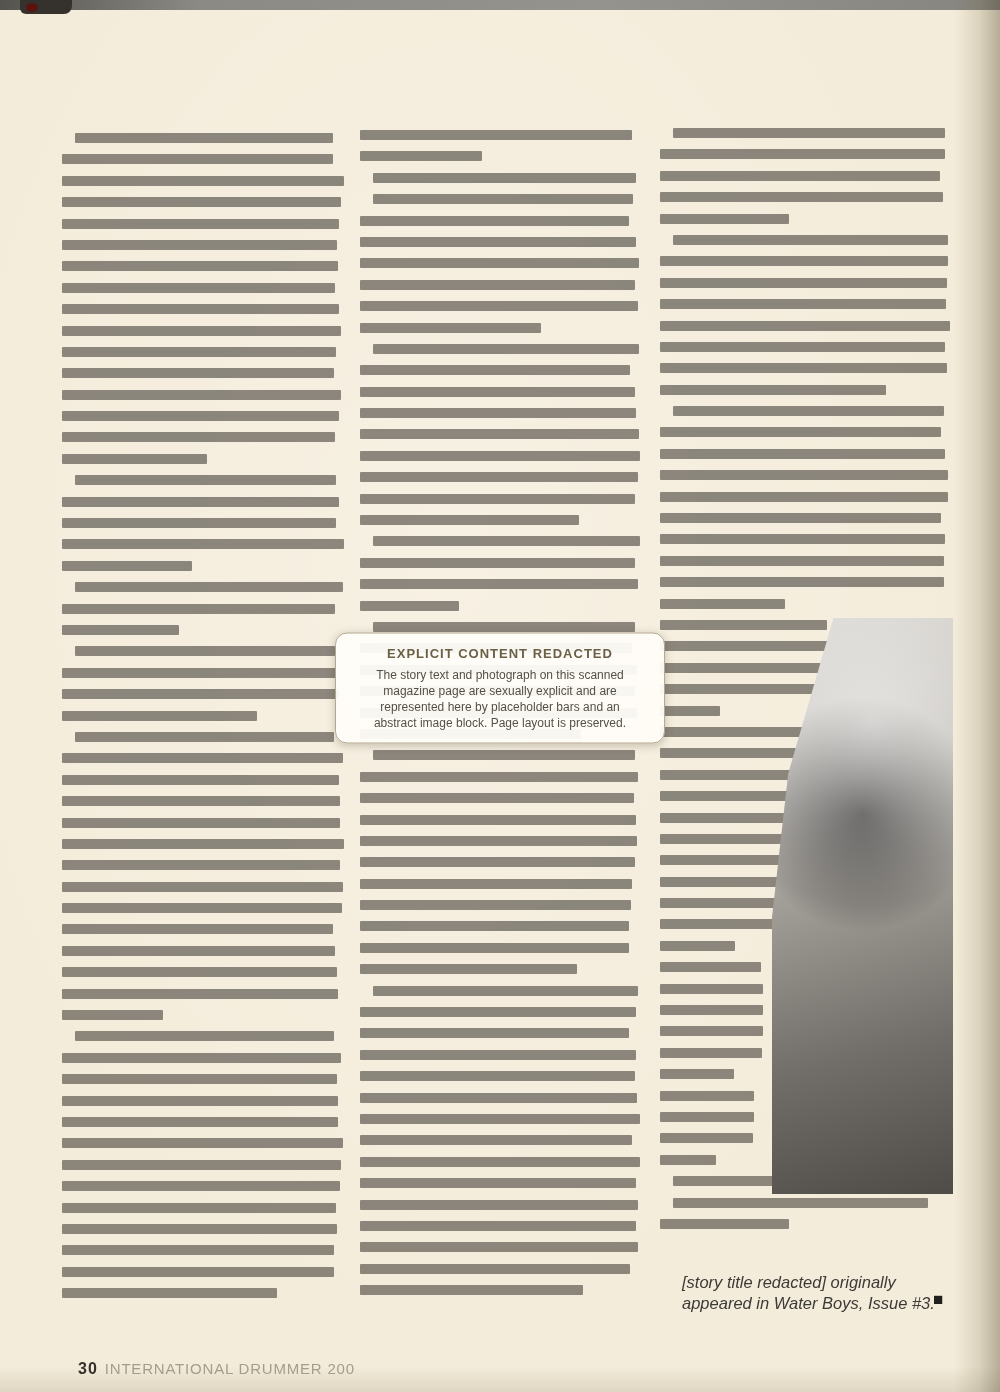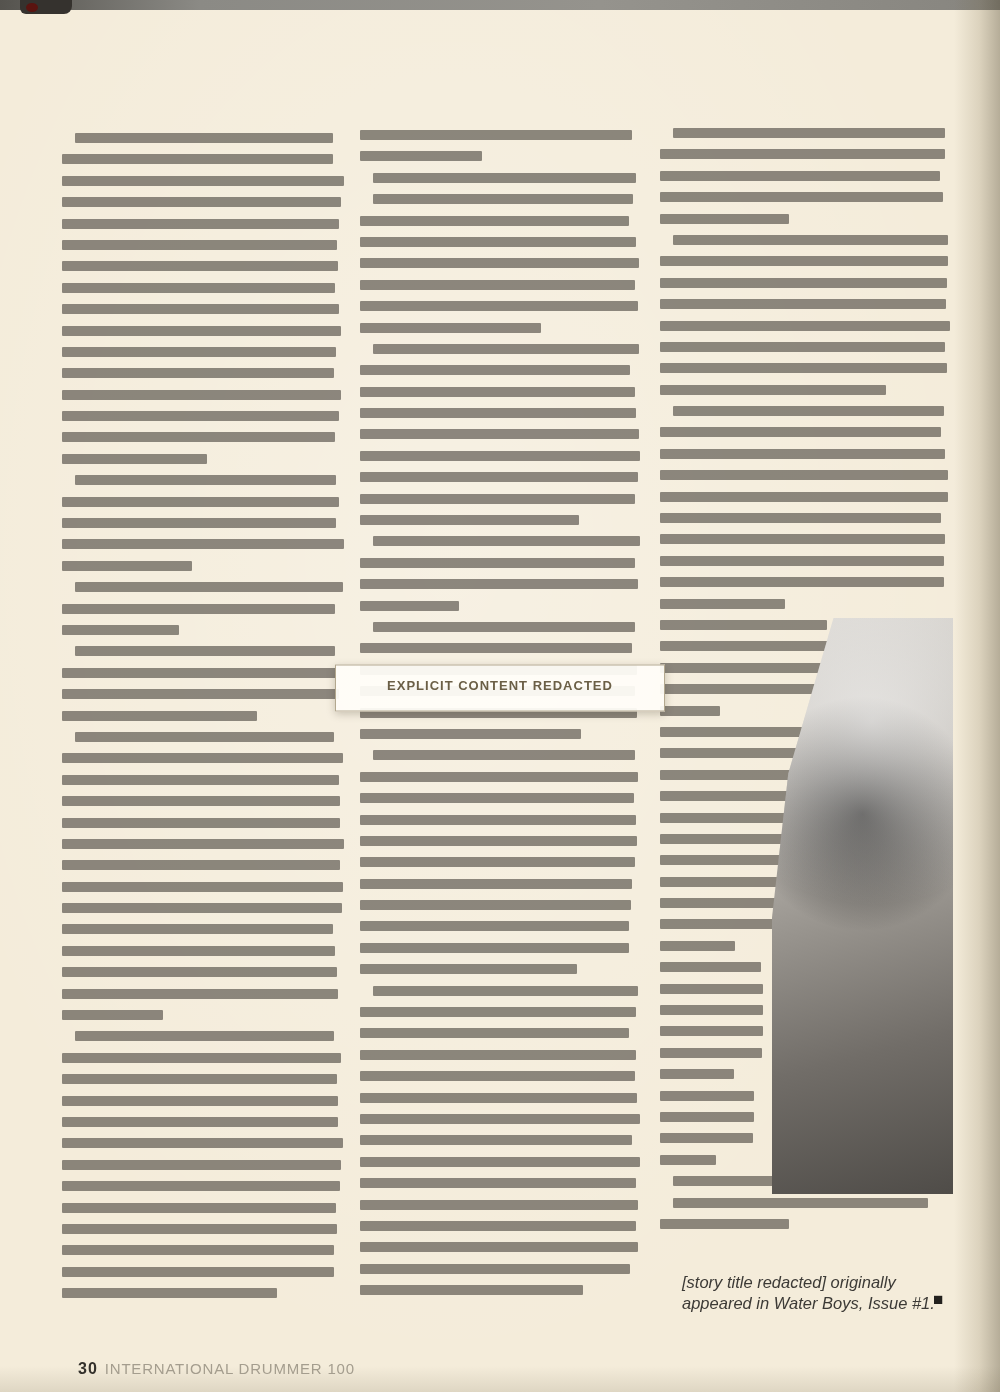--- a/index.html
+++ b/index.html
@@ -86,21 +86,21 @@
   }
   .footer .pgnum {
     font-weight: bold; color: #34312c; font-size: 16px; margin-right: 7px; letter-spacing: 1px;
   }
 
   
   .notice {
     position: absolute; left: 50%; top: 688px; transform: translate(-50%, -50%);
     width: 330px; padding: 12px 32px;
     background: rgba(255,253,248,0.94);
-    border: 1px solid #b3a88f; border-radius: 0;
+    border: 1px solid #b3a88f; border-radius: 12px;
     box-shadow: 0 2px 8px rgba(60,50,30,0.25);
     text-align: center;
   }
   .notice h1 {
     margin: 0 0 6px 0; font-size: 13px; letter-spacing: 1px;
     text-transform: uppercase; color: #6b5f46;
   }
   .notice p { margin: 0; font-size: 12px; line-height: 16px; color: #555046; }
 </style>
 </head>
@@ -327,24 +327,25 @@
         <div class="r-line" style="margin-left: 13px; width: 136px;"></div>
       </div>
       <div class="r-para">
         <div class="r-line" style="margin-left: 13px; width: 255px;"></div>
         <div class="r-line" style="width: 129px;"></div>
       </div>
     </div>
 
   <div class="photo"></div>
 
-  <div class="attribution">[story title redacted] originally appeared in Water Boys, Issue #1.</div>
+  <div class="attribution">[story title redacted] originally appeared in Water Boys, Issue #3.</div>
   <div class="endmark">■</div>
 
   <div class="footer">
-    <span class="pgnum">30</span><span>INTERNATIONAL DRUMMER 100</span>
+    <span class="pgnum">30</span><span>INTERNATIONAL DRUMMER 200</span>
   </div>
 
   <div class="notice">
     <h1>Explicit content redacted</h1>
+    <p>The story text and photograph on this scanned magazine page are sexually explicit and are represented here by placeholder bars and an abstract image block. Page layout is preserved.</p>
   </div>
 
 </div>
 
 </body></html>

